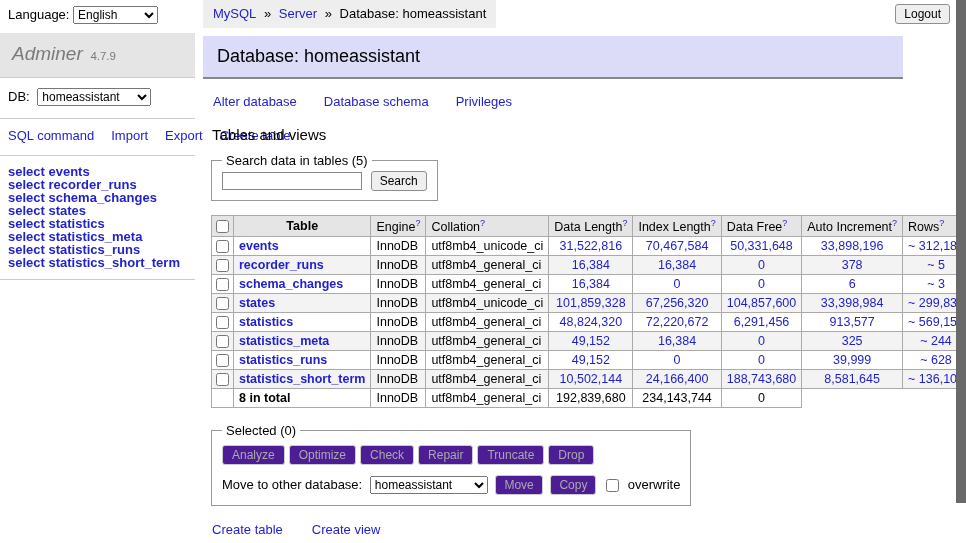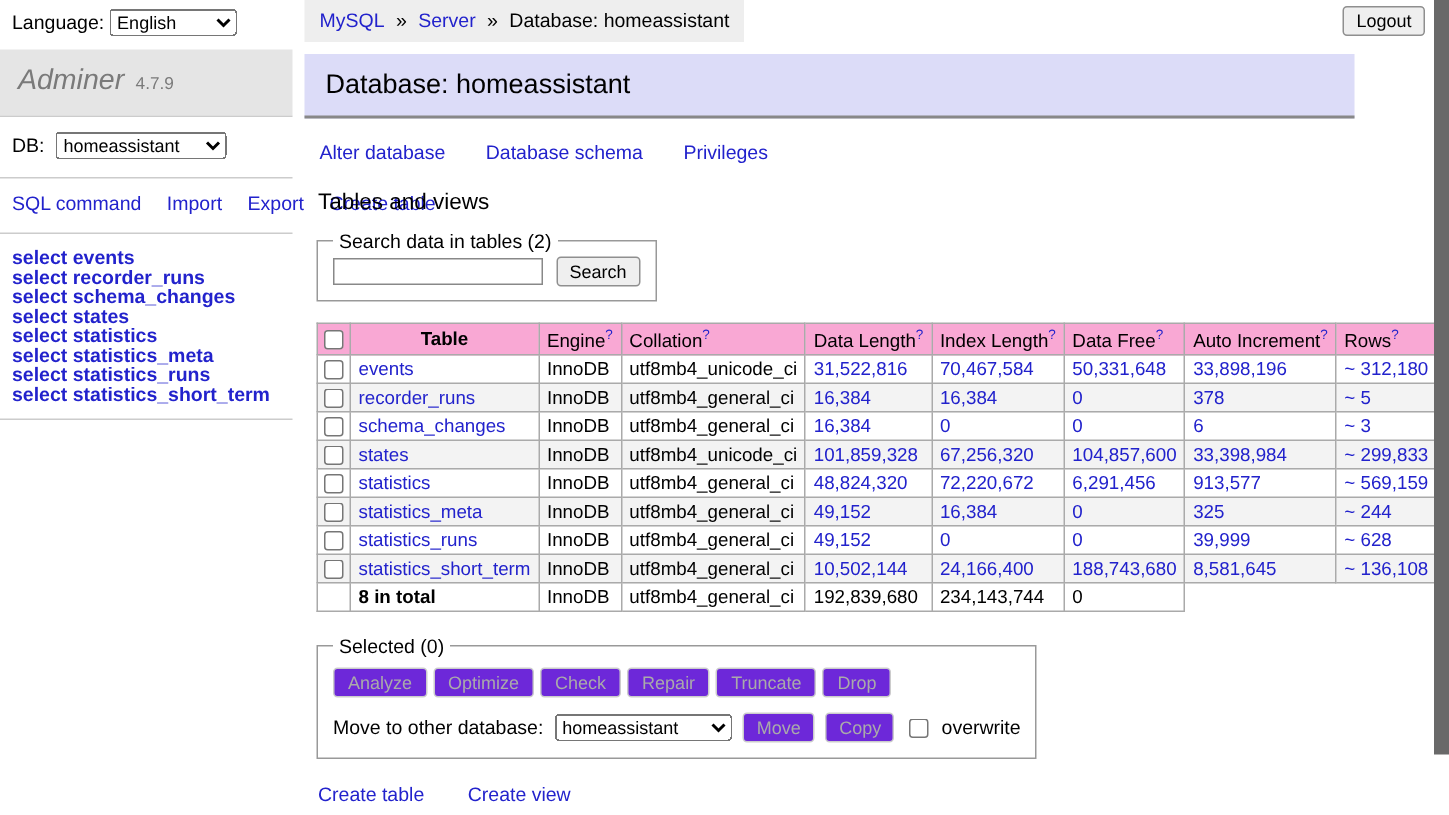--- a/index.html
+++ b/index.html
@@ -42,32 +42,32 @@
   h3 { font-size:15px; font-weight:normal; margin:17px 0 10px 9px; }
 
   fieldset { display:inline-block; border:1px solid #999; padding:3px 10px 9px 10px; margin:0 0 0 8px; }
   legend { padding:0 4px; }
   #search-input { width:140px; height:18px; border:1px solid #888; font-size:12px; padding:1px 3px; }
   button {
     font-family:"Liberation Sans", sans-serif; font-size:12px;
     background:#efefef; border:1px solid #8f8f8f; border-radius:3px;
     padding:2px 8px; color:#000;
   }
-  button:disabled { background:#6d28d9; border-color:#ccc; color:#aaa; }
+  button:disabled { background:#4c1d95; border-color:#ccc; color:#aaa; }
   #search-button { margin-left:5px; }
 
   table#tables-table { border-collapse:collapse; margin:14px 0 0 8px; font-size:12.5px; }
   #tables-table td, #tables-table th { border:1px solid #aaa; padding:2px 5px; height:18px; white-space:nowrap; }
-  #tables-table thead td, #tables-table thead th { background:#f9a8d4; }
+  #tables-table thead td, #tables-table thead th { background:#e5e5e5; }
   #tables-table th { font-weight:bold; text-align:center; }
   #tables-table td { text-align:left; }
-  #tables-table td.num { text-align:left; }
+  #tables-table td.num { text-align:center; }
   #tables-table td.num a { color:#2222cc; }
   #tables-table td.cb { text-align:center; padding:1px 2px; }
-  #tables-table td.name a { font-weight:normal; }
+  #tables-table td.name a { font-weight:bold; }
   #tables-table tbody tr:nth-child(even) td { background:#f3f3f3; }
   #tables-table tr.total td { font-weight:normal; color:#000; }
   #tables-table tr.total td.name-total { font-weight:bold; }
   #tables-table td.noborder { border:none; background:#fff !important; }
   sup.help { font-size:9px; color:#2222cc; }
   input[type=checkbox] { width:13px; height:13px; margin:1px 2px; vertical-align:middle; }
 
   #selected-fieldset { margin-top:15px; padding-bottom:10px; min-width:398px; }
   #selected-buttons { margin:4px 0 10px 0; }
   #selected-buttons button { margin-right:4px; padding:2px 9px; }
@@ -119,21 +119,21 @@
 <div id="content">
   <p id="breadcrumb"><a>MySQL</a><span class="sep"> » </span><a>Server</a><span class="sep"> » </span><span>Database: homeassistant</span></p>
 
   <h2 id="page-title">Database: homeassistant</h2>
 
   <p id="db-links"><a>Alter database</a><a>Database schema</a><a>Privileges</a></p>
 
   <h3>Tables and views</h3>
 
   <fieldset id="search-fieldset">
-    <legend>Search data in tables (2)</legend>
+    <legend>Search data in tables (5)</legend>
     <input type="text" id="search-input" value="" style="">
     <button id="search-button">Search</button>
   </fieldset>
 
   <table id="tables-table">
     <thead>
         <tr>
           <td class="cb" style="width: 18px;"><input type="checkbox" style=""></td>
           <th style="width: 119px;">Table</th>
           <td style="width: 46px;">Engine<sup class="help">?</sup></td>

